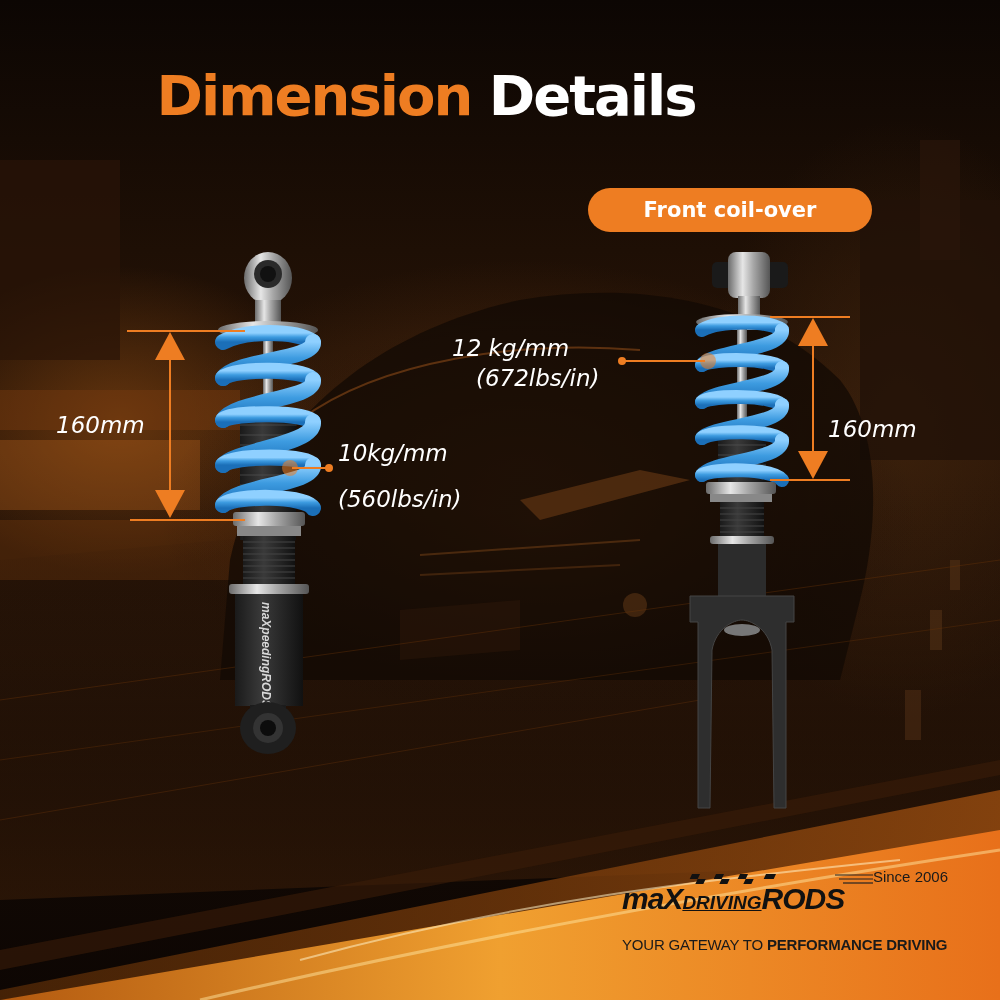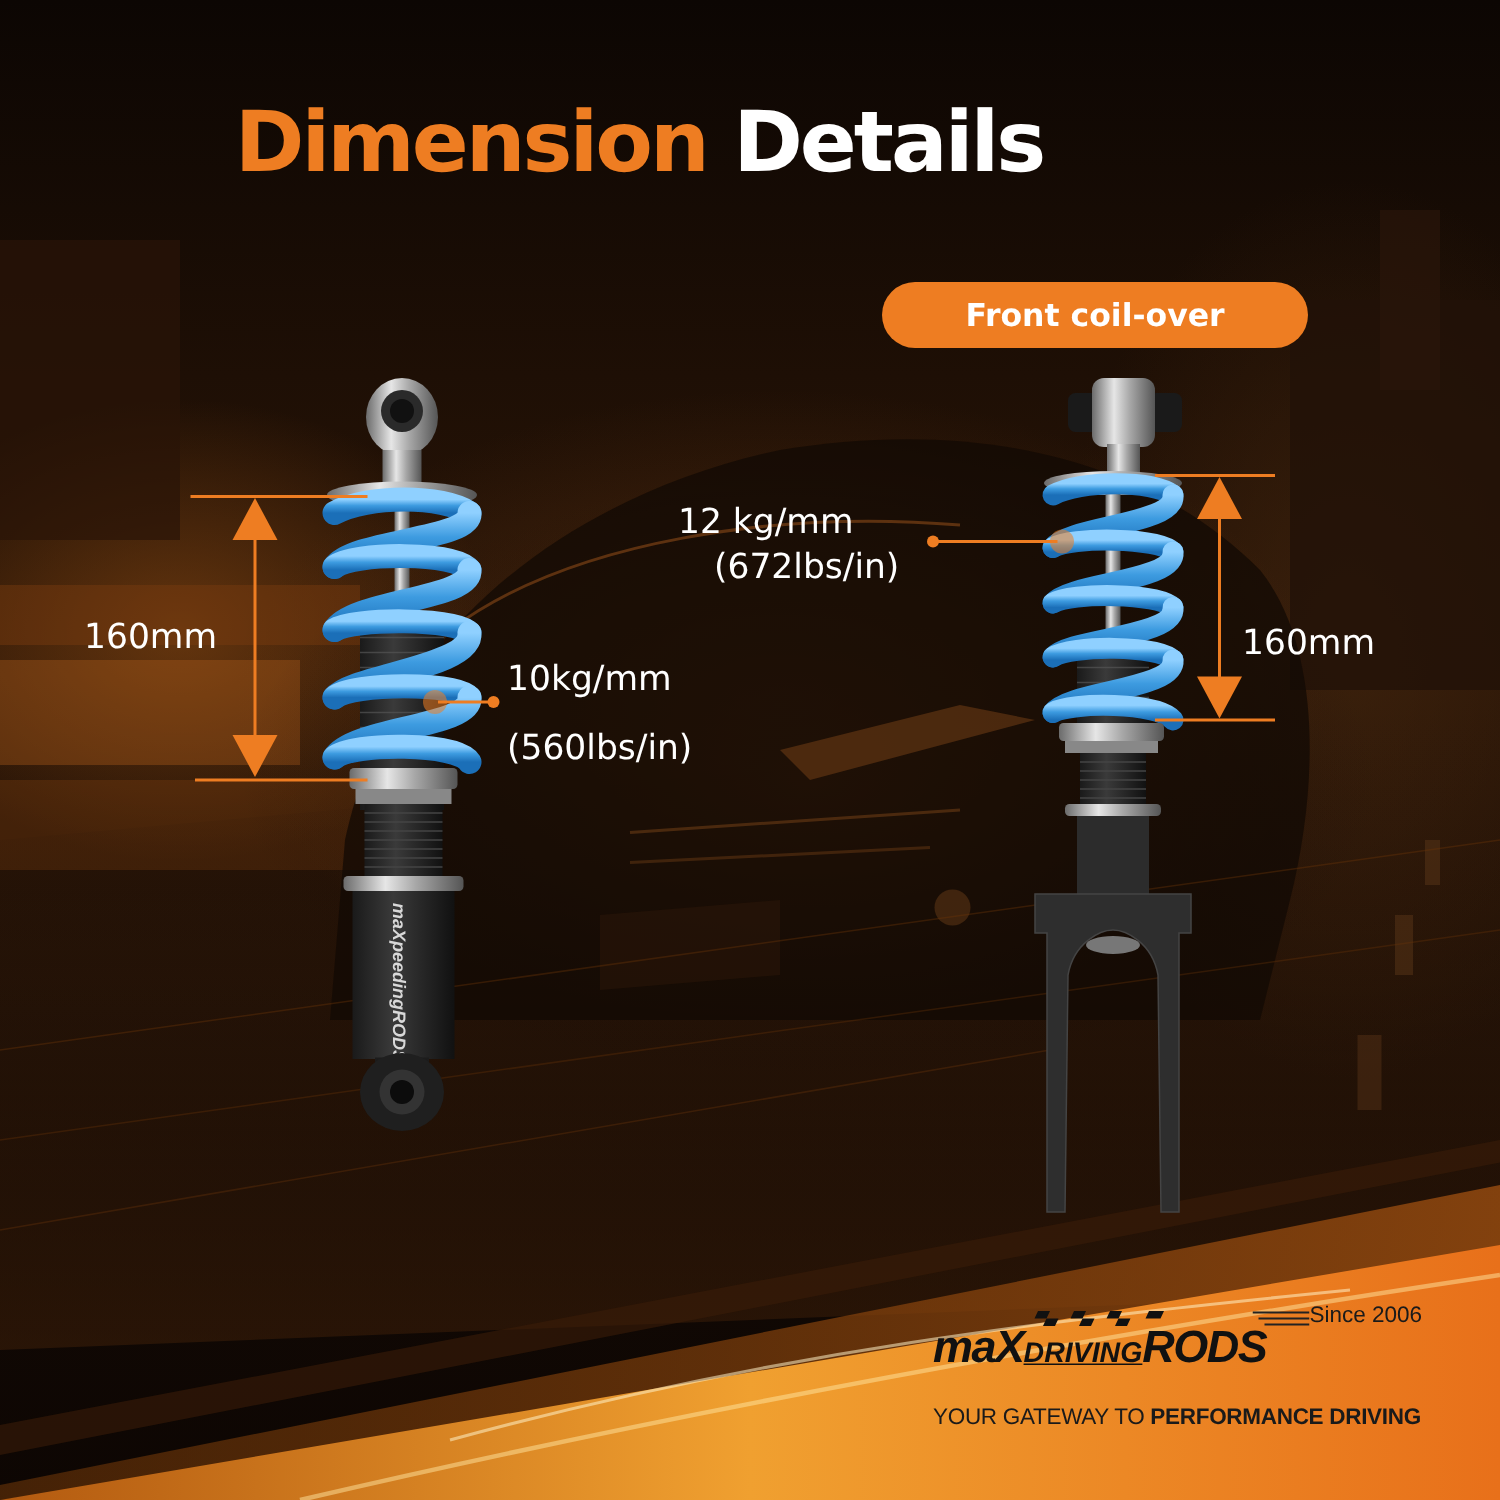--- a/index.html
+++ b/index.html
@@ -12,21 +12,21 @@
       linear-gradient(180deg, #0c0603 0%, #1e0f05 25%, #2a1507 45%, #1f1006 65%, #120904 80%, #0d0603 100%);
   }
   .bg-layer { position: absolute; pointer-events: none; }
   .title { position: absolute; left: 0; top: 46px; width: 852px; text-align: center;
     font-family: "DejaVu Sans", sans-serif; font-weight: bold; font-size: 56px; letter-spacing: -2px; line-height: 100px; }
   .title .w1 { color: #EE7D22; }
   .title .w2 { color: #ffffff; }
   .pill { position: absolute; top: 188px; height: 44px; border-radius: 22px; background: #EE7D22;
     color: #fff; font-family: "DejaVu Sans", sans-serif; font-weight: bold; font-size: 21px;
     display: flex; align-items: center; justify-content: center; }
-  .label { position: absolute; color: #fff; font-family: "DejaVu Sans", sans-serif; font-size: 22px; line-height: 30px; white-space: nowrap; }
+  .label { position: absolute; color: #fff; font-family: "DejaVu Sans", sans-serif; font-size: 22px; line-height: 30px; white-space: nowrap; font-style: italic; }
   .label.big { font-size: 23px; }
   .hline { position: absolute; height: 2px; background: #EE7D22; }
   .vline { position: absolute; width: 2px; background: #EE7D22; }
   .tri-up { position: absolute; width: 0; height: 0; border-left: 15px solid transparent; border-right: 15px solid transparent; border-bottom: 28px solid #EE7D22; }
   .tri-down { position: absolute; width: 0; height: 0; border-left: 15px solid transparent; border-right: 15px solid transparent; border-top: 28px solid #EE7D22; }
   .dot { position: absolute; width: 8px; height: 8px; border-radius: 50%; background: #EE7D22; }
   .halo { position: absolute; width: 16px; height: 16px; border-radius: 50%; background: rgba(238,125,34,0.55); }
   .product { position: absolute; }
   .logo { position: absolute; left: 620px; top: 868px; width: 330px; height: 72px; }
   .logo .since { position: absolute; right: 2px; top: 0; font-family: "Liberation Sans", sans-serif; font-size: 15px; color: #1a1a1a; }

